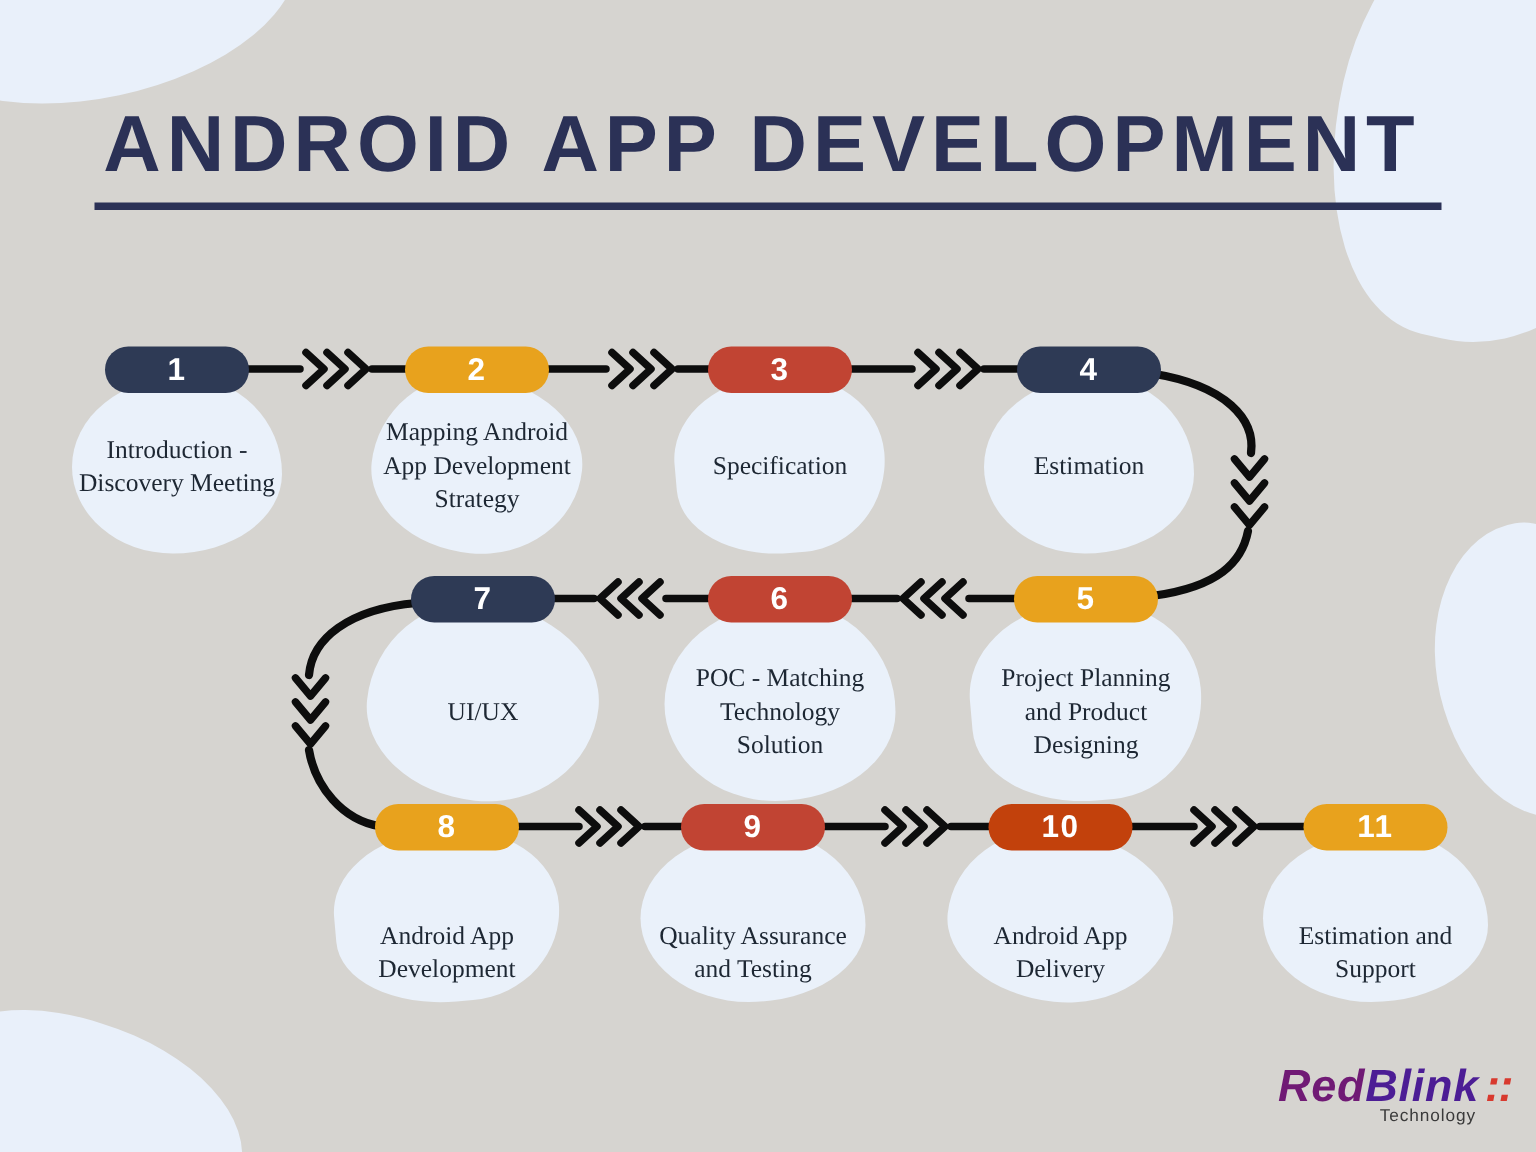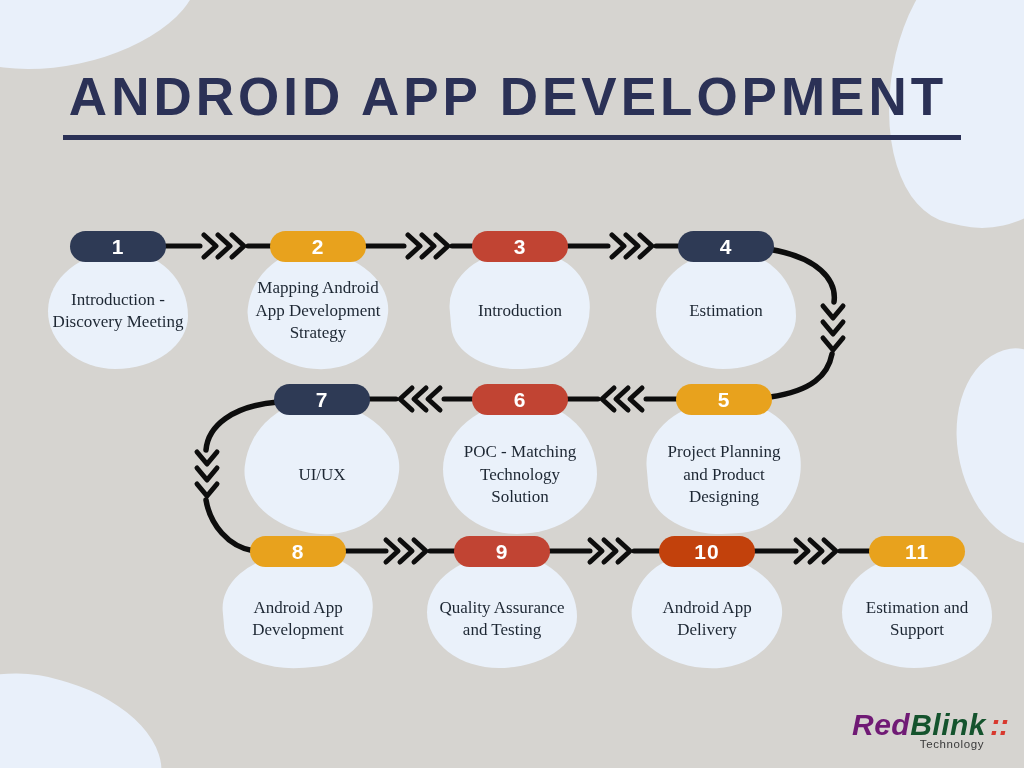--- a/index.html
+++ b/index.html
@@ -61,27 +61,27 @@
   .pill-red { background:#c14433; }
 
   .label {
     position:absolute; left:0; width:170px; z-index:4;
     display:flex; align-items:center; justify-content:center; text-align:center;
     font-family:"Liberation Serif","DejaVu Serif",serif;
     font-size:17px; line-height:1.32; color:#1d2733; white-space:pre-line;
   }
   .r1 .label { top:40px; height:80px; }
   .r2 .label { top:42px; height:98px; }
-  .r3 .label { top:44px; height:78px; }
+  .r3 .label { top:60px; height:78px; }
 
   
   .logo { position:absolute; right:16px; top:708px; z-index:5; text-align:right; }
   .logo-line { font-size:30px; font-weight:800; font-style:italic; letter-spacing:0.5px; white-space:nowrap; }
   .logo-red-part { color:#701a75; }
-  .logo-blink-part { color:#14532d; }
+  .logo-blink-part { color:#4c1d95; }
   .logo-mark { color:#d8392e; font-weight:800; margin-left:4px; letter-spacing:-1px; }
   .logo-tagline { font-size:11.5px; color:#3a3a3a; letter-spacing:0.6px; margin-top:-4px; padding-right:24px; font-style:normal; }
 </style>
 </head>
 <body>
 
 <div class="canvas">
 
   <div class="deco deco-tl"></div>
   <div class="deco deco-tr"></div>
@@ -185,21 +185,21 @@
       </div>
     <div class="label">Mapping Android
 App Development
 Strategy</div>
   </div>
   <div class="step r1" style="left:435px; top:231px;">
     <div class="blob blob-c"></div>
     <div class="pill pill-red" style="background: rgb(193, 68, 51);">
         <span>3</span>
       </div>
-    <div class="label">Introduction</div>
+    <div class="label">Specification</div>
   </div>
   <div class="step r1" style="left:641px; top:231px;">
     <div class="blob blob-a"></div>
     <div class="pill pill-navy" style="background: rgb(46, 58, 85);">
         <span>4</span>
       </div>
     <div class="label">Estimation</div>
   </div>
 
   <div class="step r2" style="left:237px; top:384px;">

